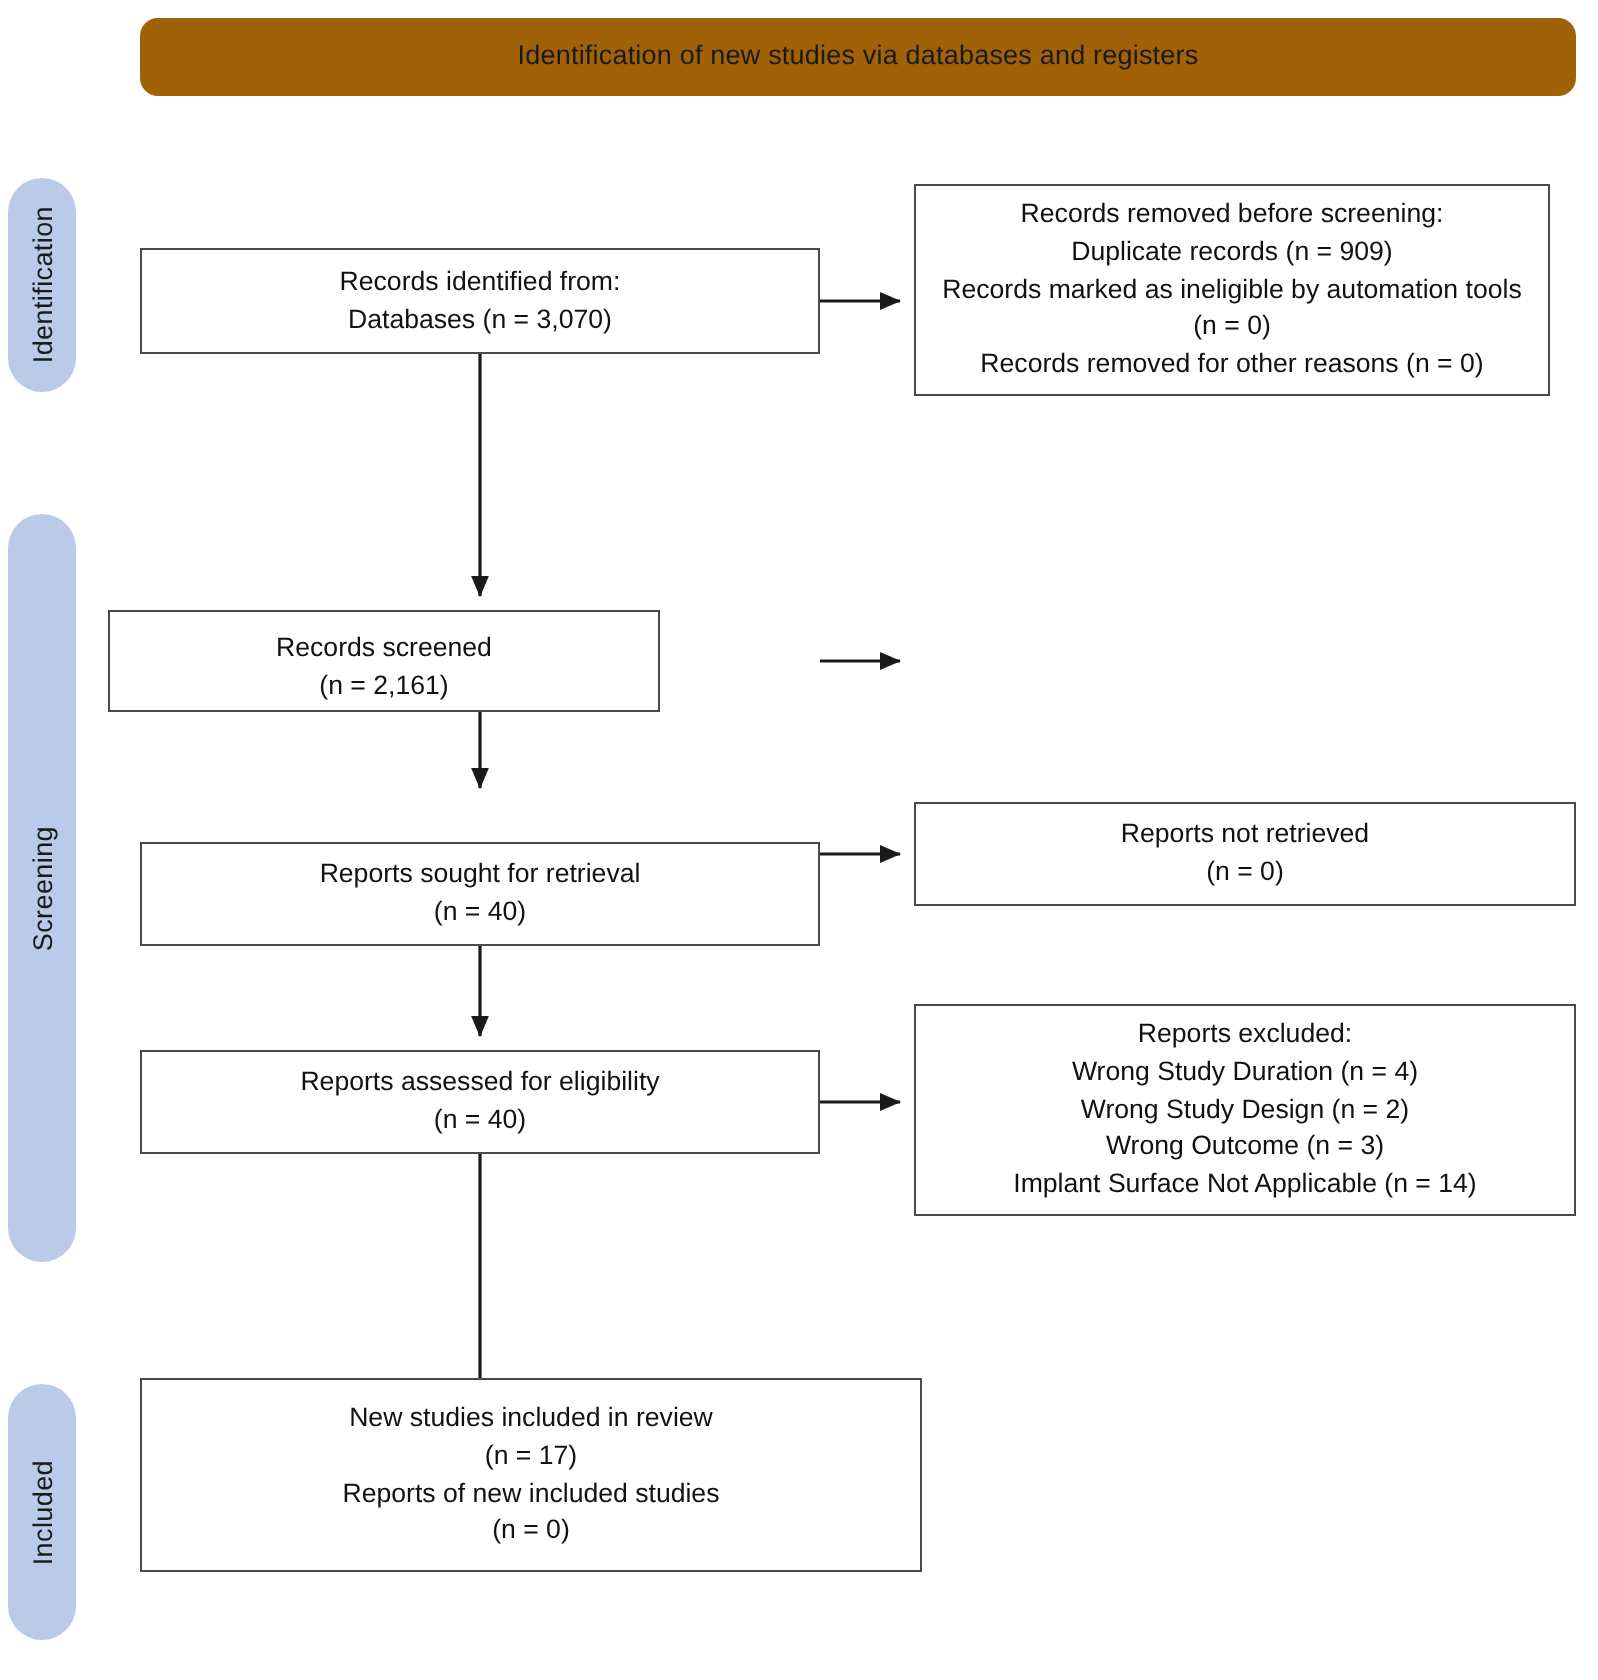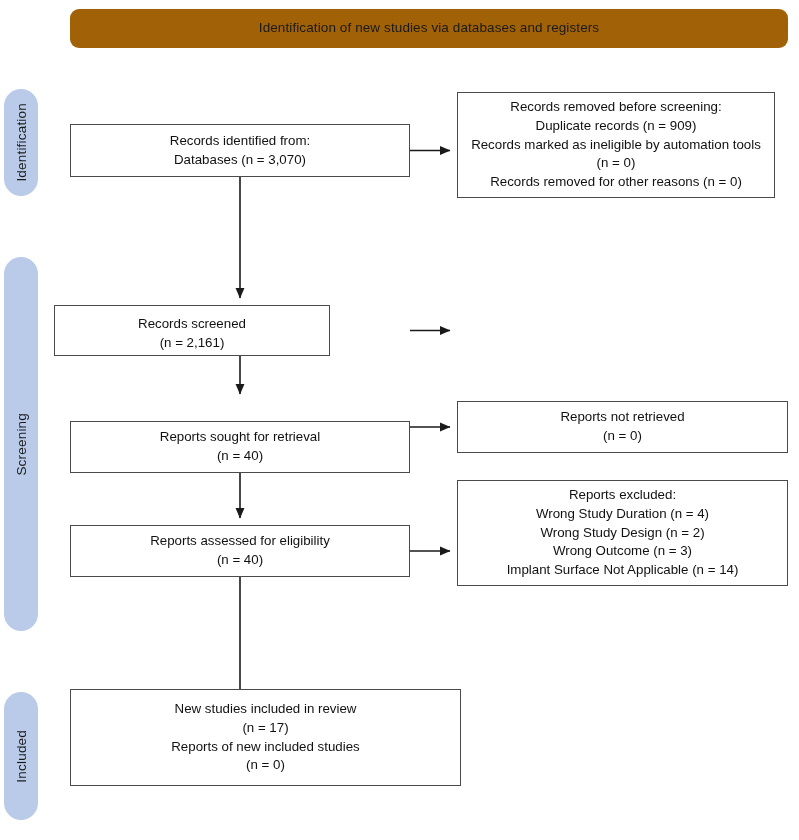--- a/index.html
+++ b/index.html
@@ -93,21 +93,21 @@
   .b-identified  { left: 70px; top: 124px; width: 340px; height: 53px; }
   .b-screened    { left: 54px; top: 305px; width: 276px; height: 51px; align-items: flex-end; }
   .b-sought      { left: 70px; top: 401px; width: 340px; height: 52px; margin-top: 20px; }
   .b-assessed    { left: 70px; top: 525px; width: 340px; height: 52px; }
   .b-included    { left: 70px; top: 689px; width: 391px; height: 97px; }
 
   
   .b-removed     { left: 457px; top: 92px;  width: 318px; height: 106px; }
   .b-excluded1   { left: 457px; top: 305px; width: 331px; height: 51px; }
   .b-notretr     { left: 457px; top: 401px; width: 331px; height: 52px; }
-  .b-excluded2   { left: 457px; top: 480px; width: 331px; height: 106px; }
+  .b-excluded2   { left: 457px; top: 502px; width: 331px; height: 106px; }
 
   
   #connectors {
     position: absolute;
     left: 0;
     top: 0;
     width: 799px;
     height: 840px;
     pointer-events: none;
   }

